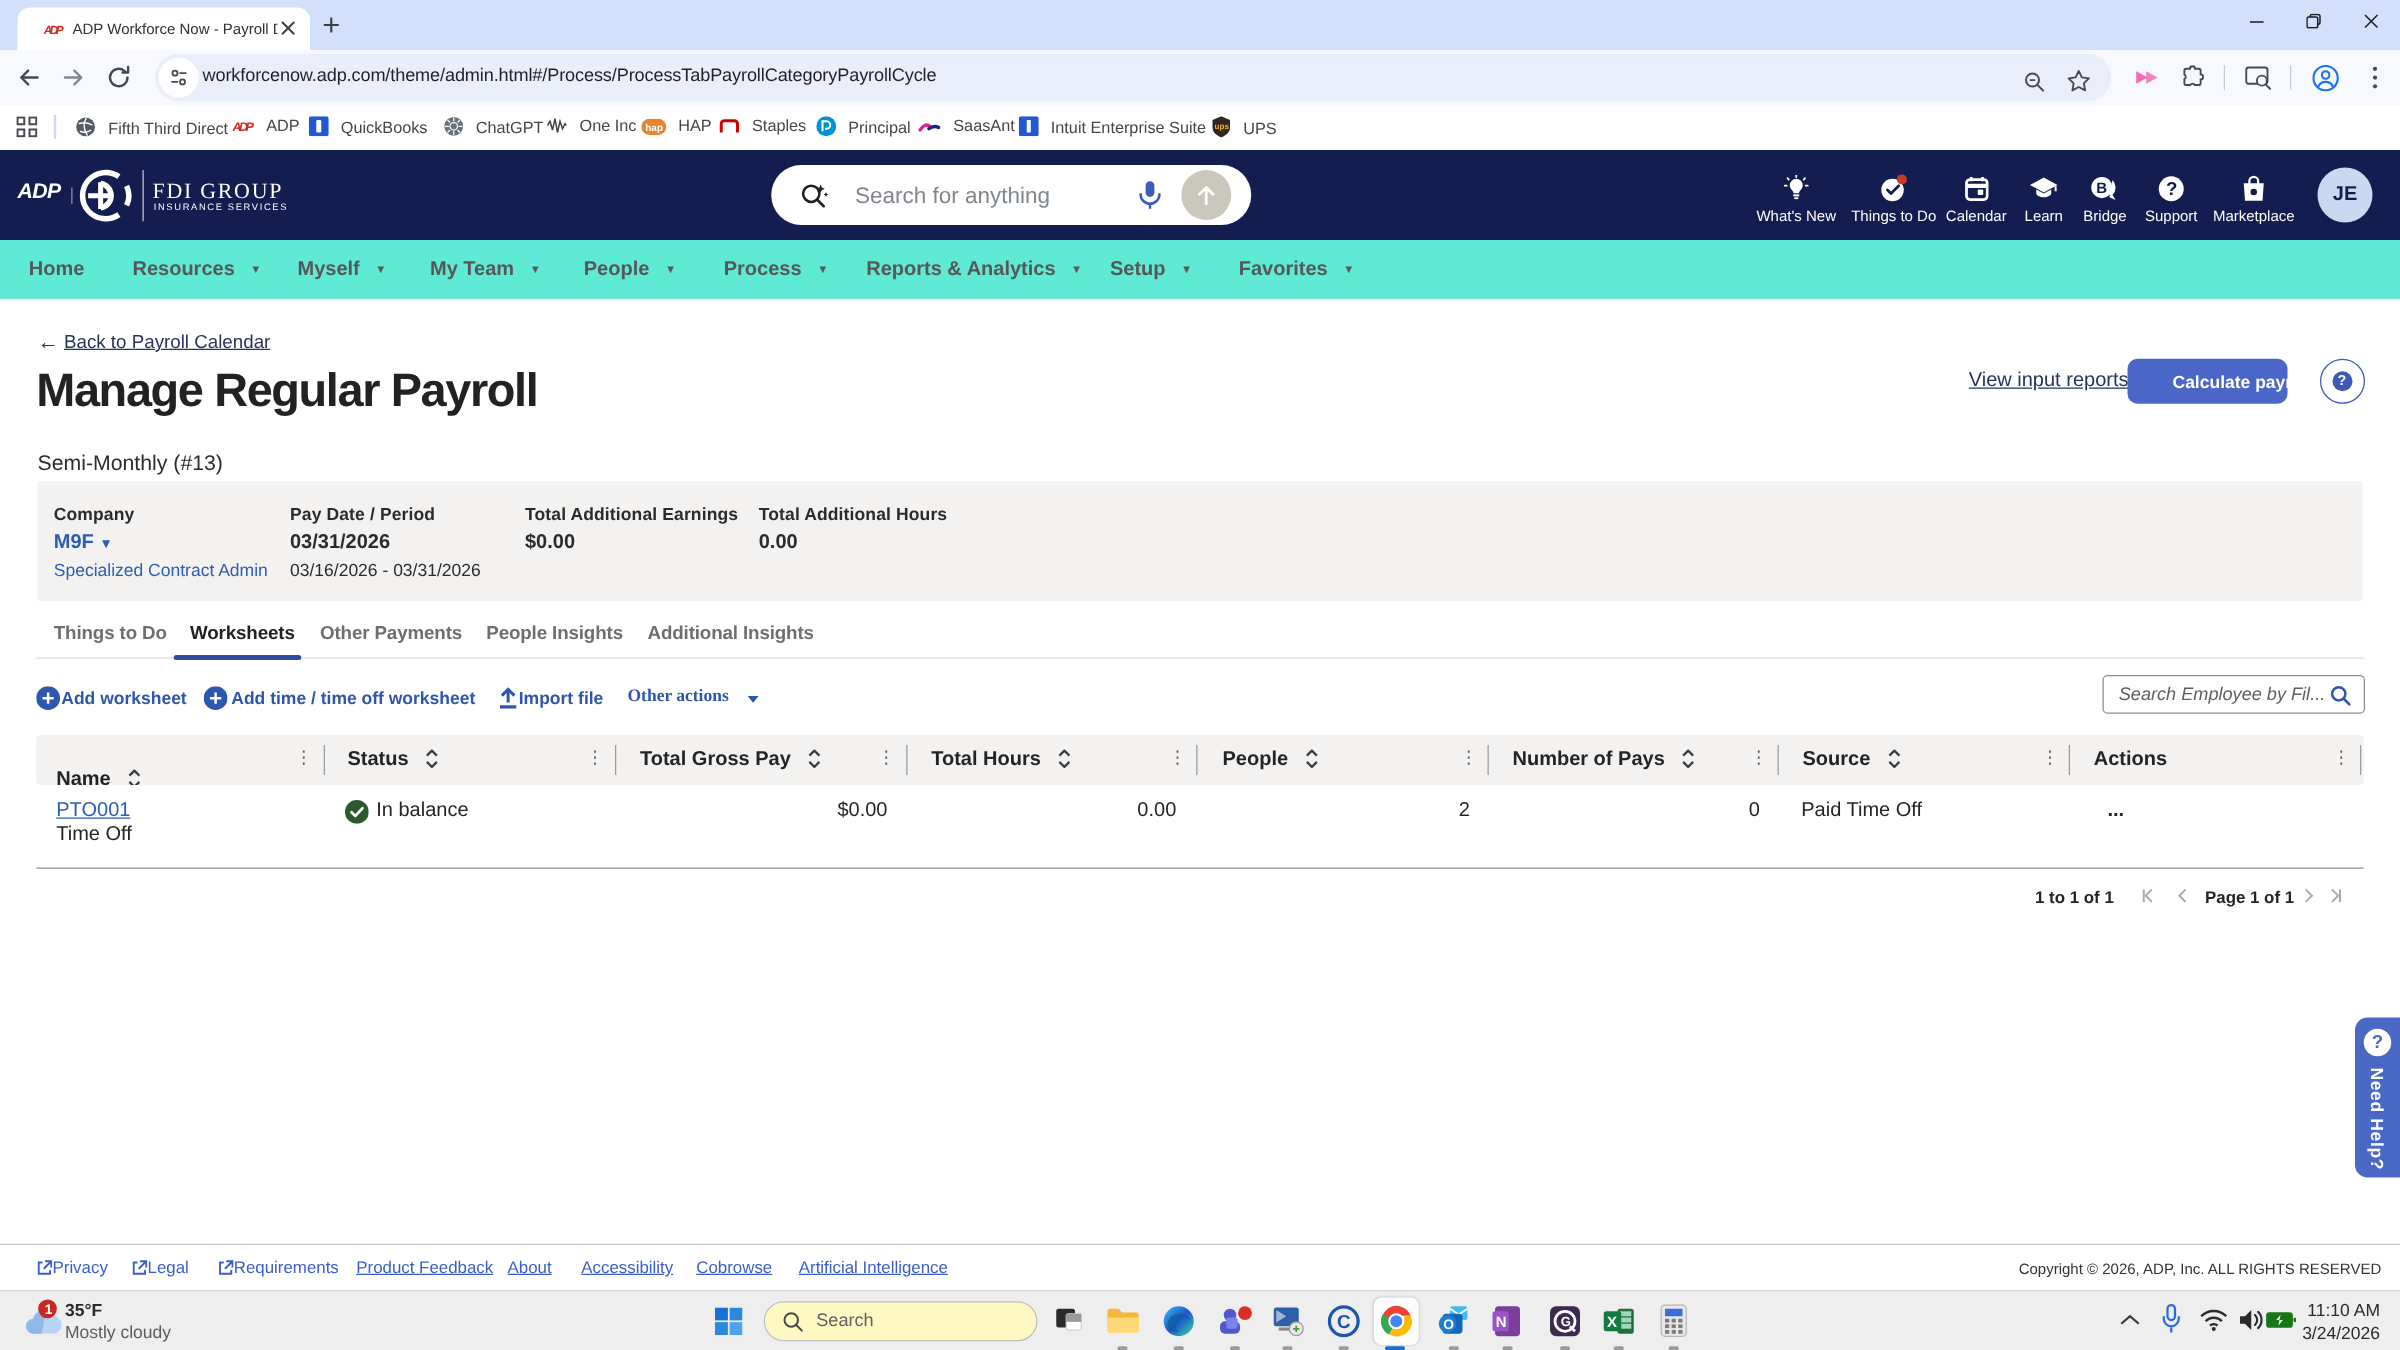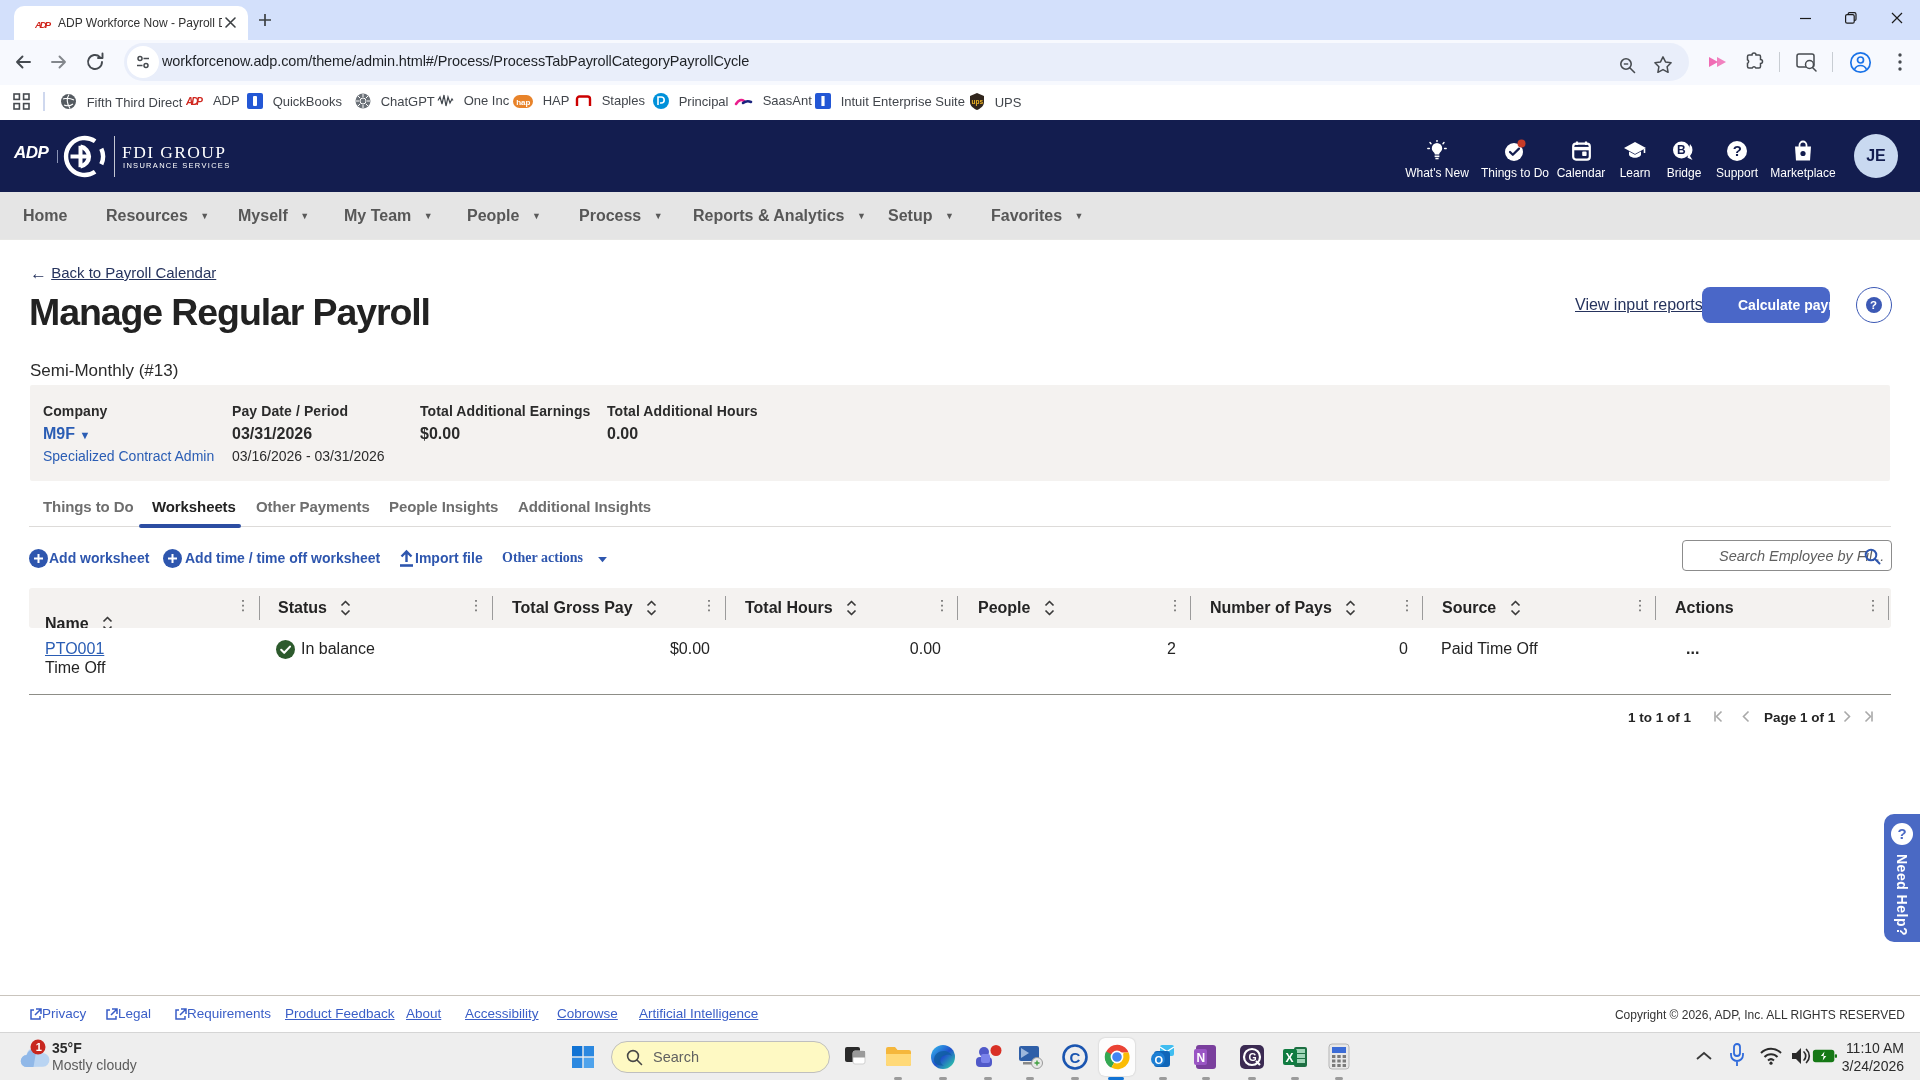--- a/index.html
+++ b/index.html
@@ -21,21 +21,21 @@
 #bookmarks { position:absolute; left:0; top:85px; width:1920px; height:35px; background:#ffffff; }
 .bmk { position:absolute; top:8px; height:18px; font-size:13px; color:#42464c; white-space:nowrap; }
 .bmk svg { vertical-align:-3px; margin-right:6px; }
 #searchpill { position:absolute; left:617px; top:12px; width:384px; height:48px; background:#fff; border-radius:24px; }
 .hicon { position:absolute; top:19px; width:90px; text-align:center; color:#fff; }
 .hicon .ic { height:23px; display:flex; align-items:center; justify-content:center; }
 .hicon .lbl { font-size:12px; margin-top:4px; white-space:nowrap; }
 
 
 #navyhdr { position:absolute; left:0; top:120px; width:1920px; height:72px; background:#131d4f; }
-#mainnav { position:absolute; left:0; top:192px; width:1920px; height:48px; background:#e5e5e5; border-bottom:1px solid #e8e8e6; }
+#mainnav { position:absolute; left:0; top:192px; width:1920px; height:48px; background:#5eead4; border-bottom:1px solid #e8e8e6; }
 .navitem { position:absolute; top:0; height:48px; line-height:48px; font-weight:bold; font-size:16px; color:#575757; white-space:nowrap; }
 .navitem .car { font-size:9px; margin-left:8px; position:relative; top:-2px; color:#5a5a5a; }
 
 
 #content { }
 
 #backlink { position:absolute; left:30px; top:263px; font-size:15px; color:#26335d; }
 #backlink a { color:#26335d; text-decoration:underline; }
 h1 { position:absolute; left:29px; top:291px; font-size:37.5px; font-weight:bold; color:#222; letter-spacing:-1.1px; }
 #viewinput { position:absolute; left:1575px; top:296px; font-size:16px; color:#26335d; text-decoration:underline; font-weight:normal; }
@@ -54,21 +54,21 @@
 .ptab { position:absolute; top:0; font-size:15px; font-weight:bold; color:#6e6e6e; white-space:nowrap; letter-spacing:-0.1px; }
 .ptab.active { color:#222; }
 #tabhair { position:absolute; left:29px; top:526px; width:1862px; height:1px; background:#dddbd9; }
 #tabund { position:absolute; left:139px; top:524px; width:102px; height:4px; background:#2c4da2; border-radius:2px; }
 
 
 #acts { position:absolute; left:30px; top:548px; height:22px; }
 .blue { color:#2e56ae; }
 .actlink { position:absolute; top:2px; font-size:14px; font-weight:bold; color:#2e56ae; white-space:nowrap; }
 #empsearch { position:absolute; left:1682px; top:540px; width:210px; height:31px; border:1px solid #8c8c8c; border-radius:4px; background:#fff; }
-#empsearch .ph { position:absolute; left:12px; top:7px; font-style:italic; color:#5f5f5f; font-size:14.5px;margin-left:24px; }
+#empsearch .ph { position:absolute; left:12px; top:7px; font-style:italic; color:#5f5f5f; font-size:14.5px; }
 
 
 #thead { position:absolute; left:29px; top:588px; width:1862px; height:40px; background:#f4f2f0; border-radius:3px; }
 .th { position:absolute; top:11px; font-weight:bold; font-size:16px; color:#242424; white-space:nowrap; }
 .kebab { position:absolute; top:9px; width:3px; color:#5a5a5a; font-size:14px; letter-spacing:0; }
 .vsep { position:absolute; top:8px; width:1px; height:24px; background:#9b9b9b; }
 .sorti { margin-left:9px; vertical-align:-3px; }
 
 #row1 { position:absolute; left:29px; top:628px; width:1862px; height:67px; background:#fff; border-bottom:1px solid #8d8d87; }
 .cell { position:absolute; font-size:16px; color:#242424; white-space:nowrap; }
@@ -276,20 +276,39 @@
     <path d="M32.1 6.3 A18.5 18.5 0 1 0 32.1 36.7" fill="none" stroke="#fff" stroke-width="4.4"></path>
     <path d="M38.3 13.7 A18.5 18.5 0 0 1 38.3 29.3" fill="none" stroke="#fff" stroke-width="4.4"></path>
     <path d="M17.5 10.8 V32.2" stroke="#fff" stroke-width="4.0"></path>
     <path d="M7.5 21.5 H26" stroke="#fff" stroke-width="4.0"></path>
     <path d="M17.5 11.8 a9.8 9.8 0 0 1 0 19.4" fill="none" stroke="#fff" stroke-width="4.4"></path>
   </svg>
   <div class="abs" style="left:114px;top:16px;width:1px;height:41px;background:#fff;opacity:0.75;"></div>
   <div class="abs" style="left:122px;top:22px;font-family:'Liberation Serif',serif;font-size:17.5px;color:#fff;letter-spacing:1.4px;">FDI GROUP</div>
   <div class="abs" style="left:123px;top:41px;font-size:7.5px;color:#fff;letter-spacing:1.3px;">INSURANCE SERVICES</div>
 
+  <div id="searchpill">
+    <svg class="abs" style="left:22px;top:13px;" width="24" height="24" viewBox="0 0 24 24">
+        <circle cx="10" cy="10" r="6.5" fill="none" stroke="#202124" stroke-width="2"></circle>
+        <path d="M14.8 14.8 L20 20" stroke="#202124" stroke-width="2" stroke-linecap="round"></path>
+        <path d="M17.5 2.5 l1 2.4 2.4 1 -2.4 1 -1 2.4 -1 -2.4 -2.4 -1 2.4 -1 z" fill="#202124"></path>
+        <path d="M21.8 8.6 l.6 1.4 1.4 .6 -1.4 .6 -.6 1.4 -.6 -1.4 -1.4 -.6 1.4 -.6 z" fill="#202124"></path>
+      </svg>
+    <div class="abs" style="left:67px;top:14px;font-size:18px;color:#80868b;">Search for anything</div>
+    <svg class="abs" style="left:292px;top:12px;" width="22" height="24" viewBox="0 0 22 24">
+        <rect x="7.5" y="1" width="7" height="12.5" rx="3.5" fill="#3c5bbf"></rect>
+        <path d="M3.5 10.5 v1 a7.5 7.5 0 0 0 15 0 v-1" fill="none" stroke="#3c5bbf" stroke-width="2"></path>
+        <path d="M11 19.5 V23" stroke="#3c5bbf" stroke-width="2"></path>
+      </svg>
+    <div class="abs" style="left:328px;top:4px;width:40px;height:40px;border-radius:50%;background:#ccc7bd;">
+      <svg style="position:absolute;left:9px;top:9px;" width="22" height="22" viewBox="0 0 22 22">
+          <path d="M11 18 V5 M5.5 10.5 L11 5 L16.5 10.5" stroke="#fff" stroke-width="2.2" fill="none" stroke-linecap="round" stroke-linejoin="round"></path>
+        </svg>
+    </div>
+  </div>
 
   <div class="hicon" style="left:1392px;">
     <div class="ic">
         <svg width="22" height="22" viewBox="0 0 22 22">
           <path d="M11 3 a5.2 5.2 0 0 1 5.2 5.2 c0 2.2 -1.3 3.3 -2.2 4.3 -.6 .7 -.8 1.3 -.8 2 h-4.4 c0 -.7 -.2 -1.3 -.8 -2 -.9 -1 -2.2 -2.1 -2.2 -4.3 A5.2 5.2 0 0 1 11 3 z" fill="#fff"></path>
           <rect x="8.6" y="15.5" width="4.8" height="1.6" fill="#fff"></rect>
           <rect x="9.4" y="17.8" width="3.2" height="1.5" fill="#fff"></rect>
           <g stroke="#fff" stroke-width="1.4" stroke-linecap="round">
             <path d="M11 0 v1.6 M4 2.5 l1 1.2 M18 2.5 l-1 1.2 M1.8 8.5 h1.6 M18.6 8.5 h1.6"></path>
           </g>

